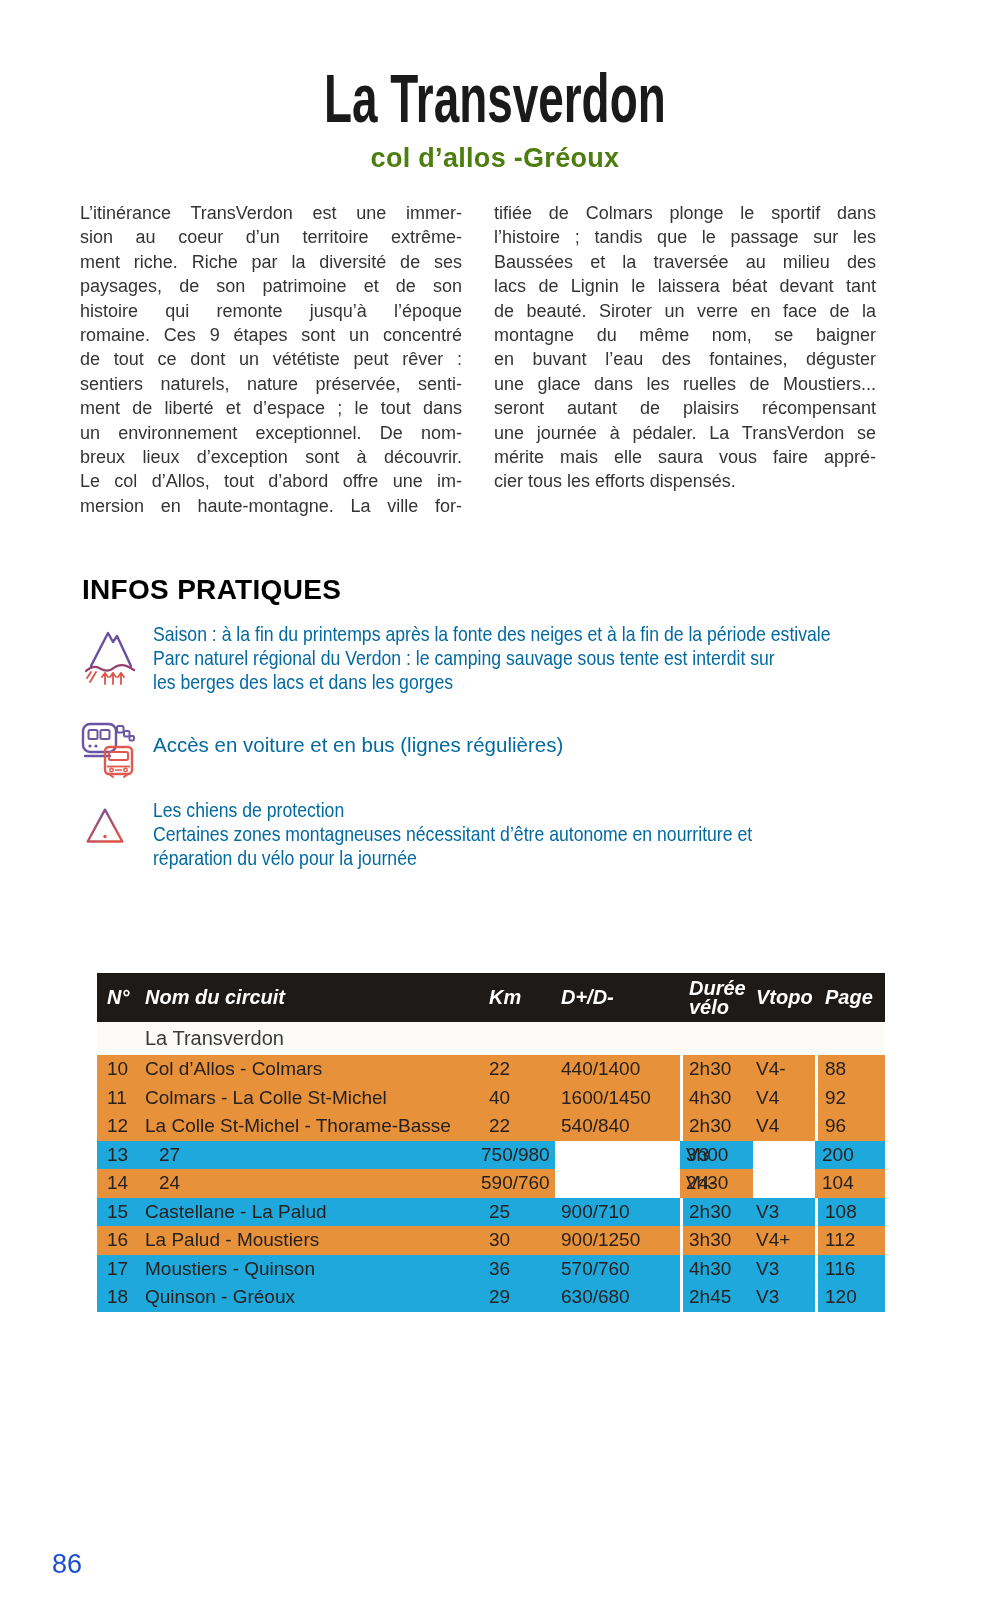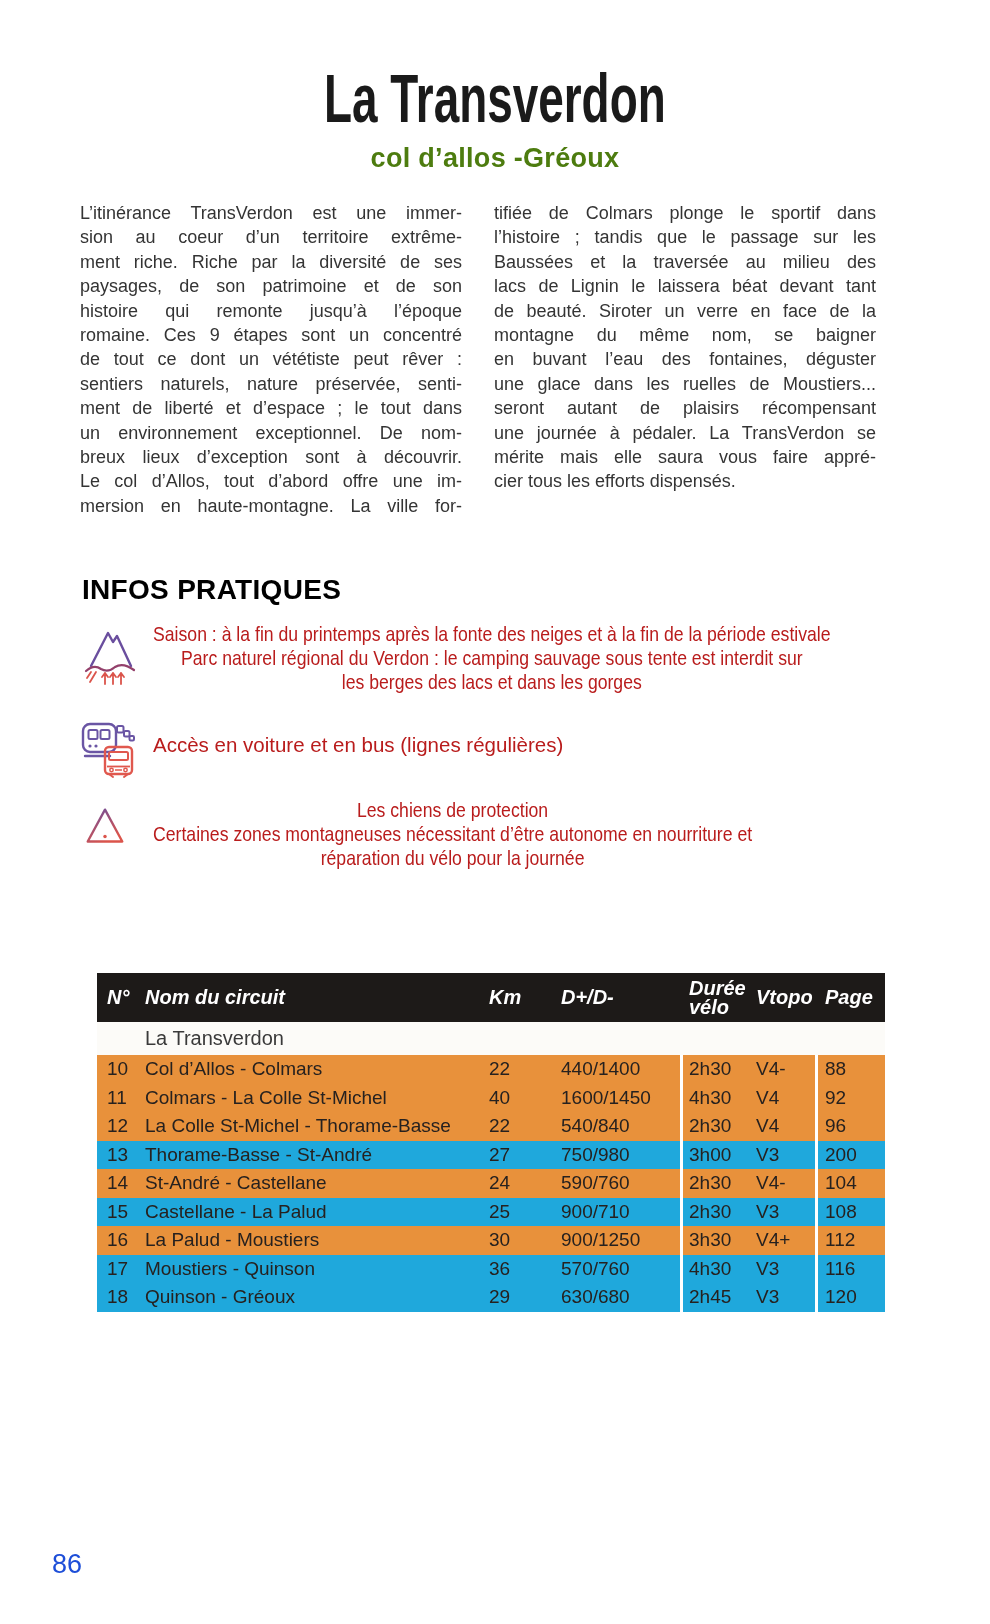--- a/index.html
+++ b/index.html
@@ -20,21 +20,21 @@
   }
 
   
   .cols { position:absolute; top:201px; left:80px; width:796px; display:flex; gap:32px; }
   .col { width:382px; font-size:18px; line-height:24.4px; color:#343434; }
   .col .bl { text-align:justify; text-align-last:justify; }
   .col.last-left .bl:last-child { text-align-last:left; }
 
   
   .infos-heading { position:absolute; left:82px; top:574px; font-size:28px; font-weight:bold; color:#000000; letter-spacing:0.3px; }
-  .itxt { position:absolute; left:153px; color:#b91c1c;text-align:center; }
+  .itxt { position:absolute; left:153px; color:#0369a1; }
   .itxt .ln { font-size:21px; line-height:24px; white-space:nowrap; }
   .cond .ln { transform:scaleX(0.84); transform-origin:0 50%; }
   .icon { position:absolute; }
 
   
   .table { position:absolute; left:97px; top:973px; width:788px; }
   .tgrid { display:grid; grid-template-columns:48px 330px 80px 125px 3px 70px 62px 3px 67px; align-items:center; }
   .thead {
     height:49px; background:var(--header_bg,#1d1a18); color:#ffffff;
     font-style:italic; font-weight:bold; font-size:20px;
@@ -217,33 +217,31 @@
           <div class="p-d">540/840</div>
           <div class="sep"></div>
           <div class="p-duree">2h30</div>
           <div class="p-vtopo">V4</div>
           <div class="sep"></div>
           <div class="p-page">96</div>
         </div>
 
         <div class="trow tgrid row-blue">
           <div class="p-num">13</div>
-          <div>Thorame-Basse - St-André</div>
           <div class="p-km">27</div>
           <div class="p-d">750/980</div>
           <div class="sep"></div>
           <div class="p-duree">3h00</div>
           <div class="p-vtopo">V3</div>
           <div class="sep"></div>
           <div class="p-page">200</div>
         </div>
 
         <div class="trow tgrid row-orange">
           <div class="p-num">14</div>
-          <div>St-André - Castellane</div>
           <div class="p-km">24</div>
           <div class="p-d">590/760</div>
           <div class="sep"></div>
           <div class="p-duree">2h30</div>
           <div class="p-vtopo">V4-</div>
           <div class="sep"></div>
           <div class="p-page">104</div>
         </div>
 
         <div class="trow tgrid row-blue">

